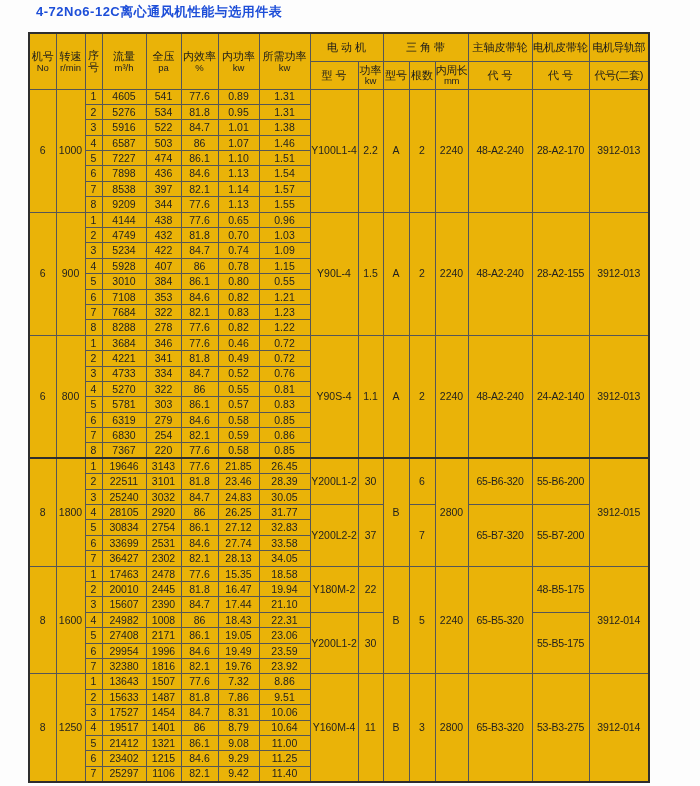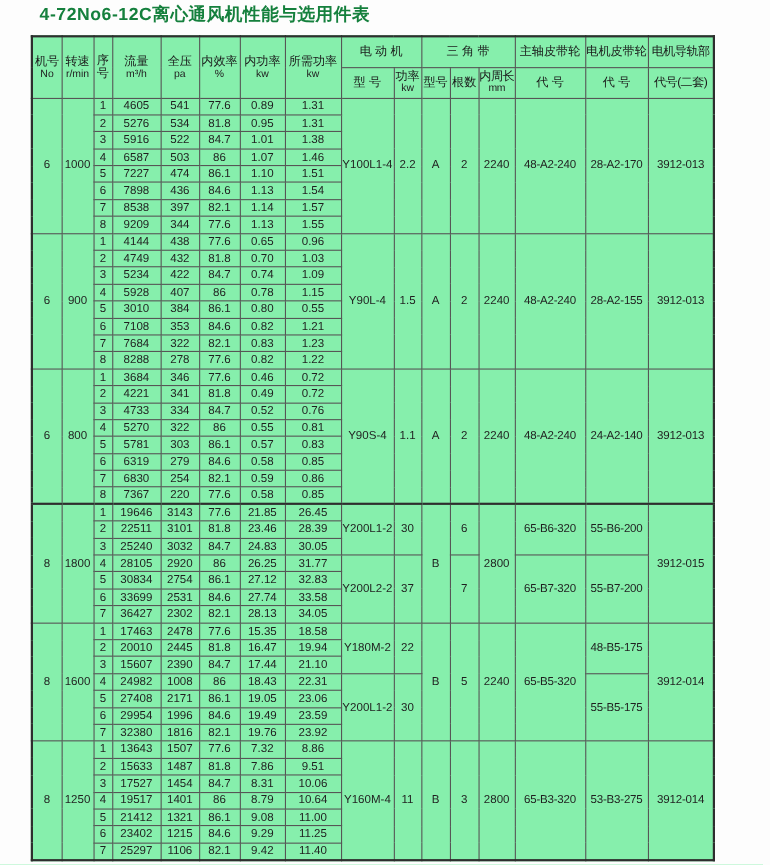--- a/index.html
+++ b/index.html
@@ -4,28 +4,28 @@
 <style>
   html,body{margin:0;padding:0;}
   body{
     width:700px;height:786px;position:relative;
     background:#fdfdfd;
     font-family:"Liberation Sans","DejaVu Sans",sans-serif;
     color:#1c1c1c;
   }
   .page-title{
     position:absolute;left:36px;top:3px;
-    font-size:16px;font-weight:bold;color:#15803d;
+    font-size:13px;font-weight:bold;color:#1d4ed8;
     letter-spacing:0.5px;white-space:nowrap;
   }
   table.spec{
     position:absolute;left:28px;top:32px;width:620px;
     border-collapse:collapse;table-layout:fixed;
     border:2px solid #2e2e2e;
-    background:#86efac;
+    background:#eab308;
   }
   .spec th,.spec td{
     border:1px solid #565656;
     text-align:center;vertical-align:middle;
     padding:0;overflow:hidden;white-space:nowrap;
     font-weight:normal;
   }
   .spec thead tr{height:28px;}
   .spec thead th{font-size:11px;line-height:1.15;color:#1a1a1a;}
   .spec thead .unit{display:block;font-size:9.5px;line-height:1.05;color:#222;}

